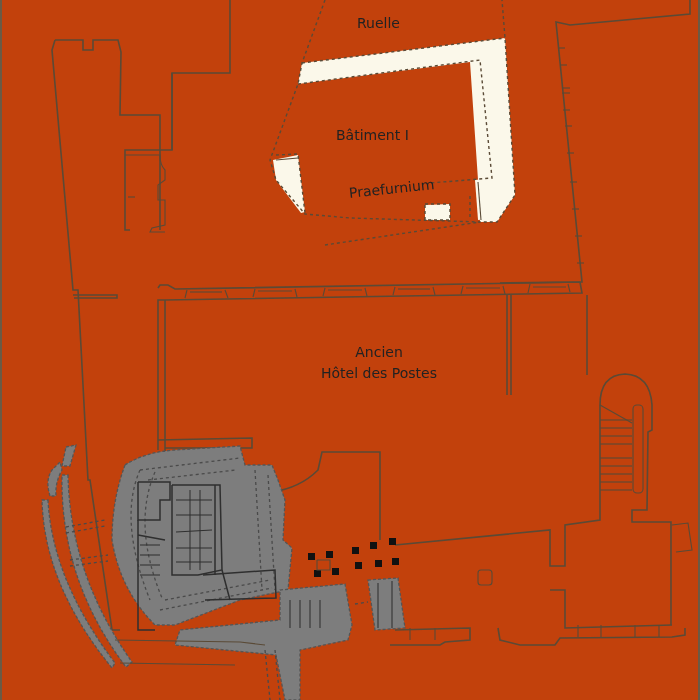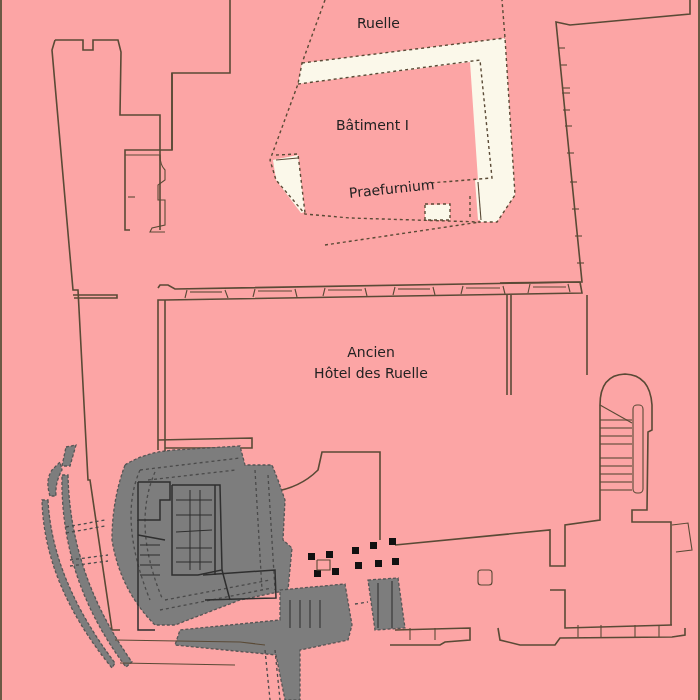--- a/index.html
+++ b/index.html
@@ -1,33 +1,33 @@
 <!DOCTYPE html>
 <html><head>
 <meta charset="utf-8">
 <style>
   html, body { margin: 0; padding: 0; background: #f5deb3; }
-  #plan-wrap { position: relative; width: 700px; height: 700px; overflow: hidden; background: #fca5a5; }
+  #plan-wrap { position: relative; width: 700px; height: 700px; overflow: hidden; background: #c2410c; }
   svg { position: absolute; left: 0; top: 0; }
   .wall { fill: none; stroke: #5a4a36; stroke-width: 1.6; stroke-linejoin: miter; }
   .wall-thin { fill: none; stroke: #5a4a36; stroke-width: 1.1; }
   .dash { fill: none; stroke: #5a4a36; stroke-width: 1.4; stroke-dasharray: 3 3; }
   .dash-dark { fill: none; stroke: #4a4a4a; stroke-width: 1.3; stroke-dasharray: 3 3; }
   .pale { fill: #fbf8ea; }
   .gray-edge { fill: #7d7d7d; stroke: #555; stroke-width: 1.3; stroke-dasharray: 3 2; }
   .inner-wall { fill: none; stroke: #2f2f2f; stroke-width: 1.5; }
   .pillar { fill: #111; }
   .label {
     position: absolute; font-family: "DejaVu Sans", sans-serif; color: #222;
     font-size: 14px; text-align: center; line-height: 21px; white-space: nowrap;
   }
   #label-ruelle { left: 357px; top: 13px; }
-  #label-batiment { left: 336px; top: 115px; }
+  #label-batiment { left: 336px; top: 125px; }
   #label-praefurnium { left: 348px; top: 183px; transform: rotate(-6deg); transform-origin: left top; }
-  #label-hotel { left: 296px; top: 342px; width: 150px; }
+  #label-hotel { left: 304px; top: 342px; width: 150px; }
   .frame-edge { position: absolute; top: 0; width: 2px; height: 700px; background: #6b5a45; }
 </style>
 </head>
 <body>
 
 <div id="plan-wrap">
   <div class="frame-edge" style="left:0"></div>
   <div class="frame-edge" style="left:698px"></div>
 
   <svg width="700" height="700" viewBox="0 0 700 700">
@@ -203,15 +203,15 @@
       <rect class="pillar" x="392" y="558" width="7" height="7"></rect>
       <polyline class="wall-thin" points="317,560 317,570 330,570 330,560 317,560"></polyline>
     </g>
   </svg>
 
   <div class="label" id="label-ruelle">Ruelle</div>
   <div class="label" id="label-batiment">Bâtiment I</div>
   <div class="label" id="label-praefurnium">Praefurnium</div>
   <div class="label" id="label-hotel">
     <div>Ancien</div>
-    <div>Hôtel des Ruelle</div>
+    <div>Hôtel des Postes</div>
   </div>
 </div>
 
 </body></html>

